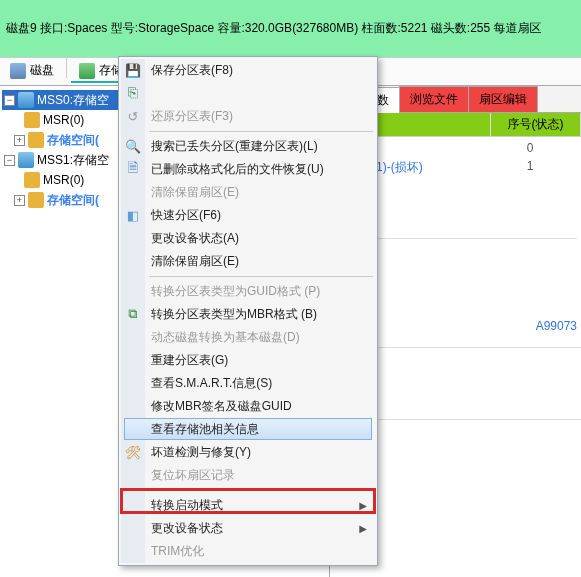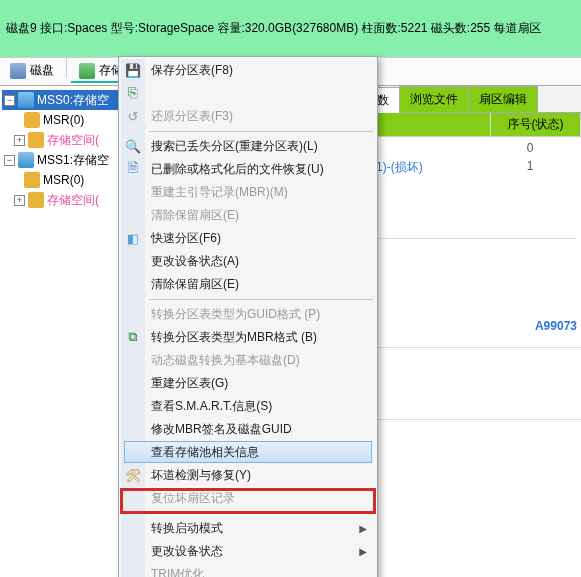--- a/index.html
+++ b/index.html
@@ -60,52 +60,52 @@
   }
   .tabs {
     display: flex;
     border-bottom: 1px solid #aaa;
     background: #f3f3f3;
   }
   .tab {
     padding: 4px 10px;
     border: 1px solid #aaa;
     border-bottom: none;
-    background: #84cc16;
+    background: #ef4444;
     margin-right: -1px;
     font-size: 12px;
   }
   .tab.sel { background: #fff; position: relative; top:1px;}
   .subhdr {
     display:flex; border-bottom:1px solid #ccc; background:#84cc16;
   }
   .subhdr div { padding:3px 6px; border-right:1px solid #ddd; font-size:12px;}
   .subhdr .c1 { flex:1;}
   .subhdr .c2 { width:90px; text-align:center;}
   .rlist { padding:2px 4px;}
   .rrow { display:flex; padding:2px 2px;}
   .rrow .c1 { flex:1;}
   .rrow .c2 { width:90px; text-align:center; color:#555;}
   .rrow.link { color:#3076d6;}
   .divline { height:1px; background:#ddd; margin:6px 0;}
   .kvlabel { position:absolute; font-size:12px;}
-  .hexval { color:#3076d6;font-weight:bold;}
+  .hexval { color:#3076d6;}
   
   .tree { padding:4px 2px;}
   .trow { display:flex; align-items:center; height:20px; white-space:nowrap;}
   .tind { display:inline-block;}
   .expander {
     width:11px;height:11px;border:1px solid #888;display:inline-flex;
     align-items:center;justify-content:center;font-size:9px;line-height:9px;
     margin-right:3px;background:#fff;color:#444;
   }
   .icoSm { width:16px;height:16px;display:inline-block;margin-right:3px;border-radius:2px;}
   .trow.sel { background:#2a6fc5;color:#fff;}
   .trow .lbl { overflow:hidden;}
-  .dlink { color:#ec4899;}
+  .dlink { color:#3b82f6;font-weight:bold;}
   
   .ctx {
     position:absolute;
     left:118px; top:56px;
     width:260px;
     background:#f5f5f5;
     border:1px solid #9aa7b5;
     box-shadow:3px 3px 6px rgba(0,0,0,.3);
     padding:2px;
     z-index:100;
@@ -253,23 +253,20 @@
   <div class="msep"></div>
   <div class="mi">
     <span class="mico" style="color:#d06a1a;">🔍</span>
     <span>搜索已丢失分区(重建分区表)(L)</span>
   </div>
   <div class="mi">
     <span class="mico" style="color:#3a78c9;">🗎</span>
     <span>已删除或格式化后的文件恢复(U)</span>
   </div>
   <div class="mi disabled">
-    <span>重建主引导记录(MBR)(M)</span>
-  </div>
-  <div class="mi disabled">
     <span>清除保留扇区(E)</span>
   </div>
   <div class="mi">
     <span class="mico" style="color:#5aa0d8;">◧</span>
     <span>快速分区(F6)</span>
   </div>
   <div class="mi">
     <span>更改设备状态(A)</span>
   </div>
   <div class="mi">

